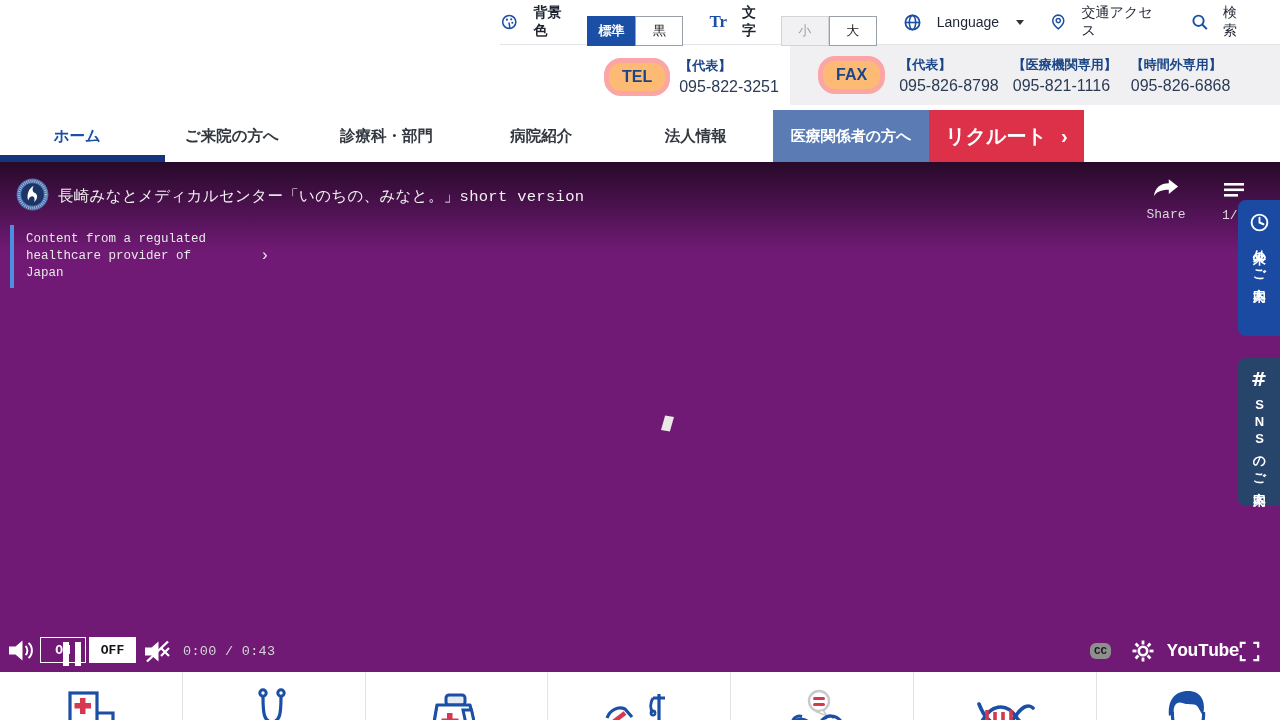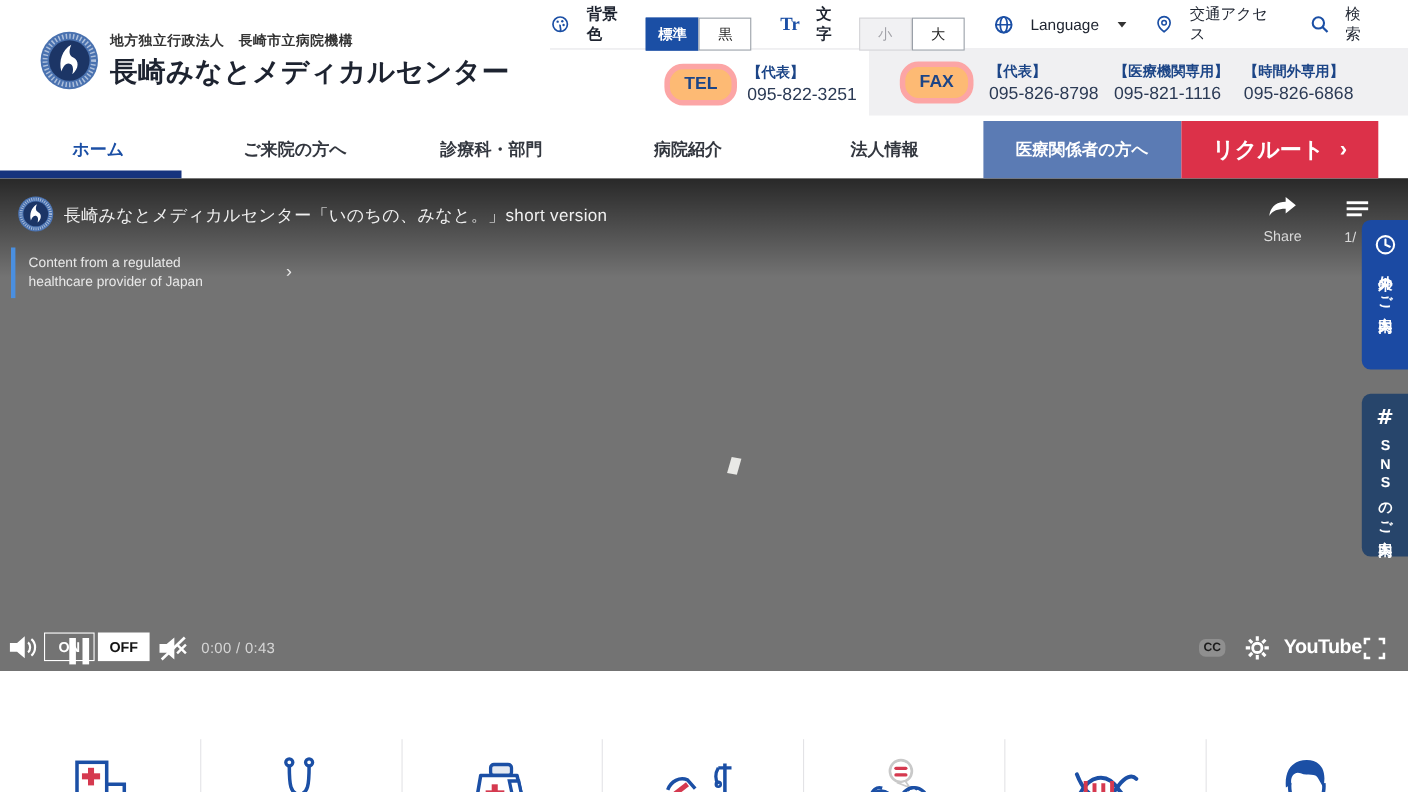--- a/index.html
+++ b/index.html
@@ -31,33 +31,33 @@
   .pill { border:5px solid #fca5a5; border-radius:17px; color:#1c4587; font-weight:bold;
     font-size:16px; padding:5px 13px; background:#fdba74; }
   .ph-label { font-size:13px; font-weight:bold; color:#1c4587; }
   .ph-num { font-size:16px; color:#2b3a55; margin-top:3px; }
 
   .fax-block { position:absolute; left:790px; top:45px; width:490px; height:60px; background:#f0f0f2;
     display:flex; align-items:center; gap:14px; padding-left:28px; z-index:4; }
   .fax-item { display:flex; flex-direction:column; }
 
   
-  .nav { position:absolute; top:110px; left:0; width:1253px; height:52px; display:flex; z-index:4; background:#fff; }
+  .nav { position:absolute; top:110px; left:0; width:1084px; height:52px; display:flex; z-index:4; background:#fff; }
   .nav-item { width:182.5px; display:flex; align-items:center; justify-content:center;
     font-size:15.5px; font-weight:bold; color:#33373f; cursor:pointer; position:relative; }
   .nav-item.active { color:#1b4fa5; }
   .nav-item.active .underline { position:absolute; left:0; bottom:0; width:165px; height:7px; background:#16337e; }
   .nav-medical { width:184px; background:#5b7bb4; color:#fff; font-size:15px; font-weight:bold;
     display:flex; align-items:center; justify-content:center; cursor:pointer; }
   .nav-recruit { width:183px; background:#dc3149; color:#fff; font-size:20px; font-weight:bold;
     display:flex; align-items:center; justify-content:center; gap:14px; cursor:pointer; }
   .nav-recruit .arr { font-size:20px; font-weight:bold; }
 
   
-  .video { position:absolute; top:162px; left:0; width:1280px; height:448px; background:#737373; overflow:hidden; }
+  .video { position:absolute; top:162px; left:0; width:1280px; height:510px; background:#701a75; overflow:hidden;font-family:Liberation Mono, monospace; }
   .vid-grad { position:absolute; top:0; left:0; width:100%; height:90px;
     background:linear-gradient(to bottom, rgba(0,0,0,.65), rgba(0,0,0,0)); }
   .vid-avatar { position:absolute; top:16px; left:16px; width:33px; height:33px; border-radius:50%; overflow:hidden; }
   .vid-title { position:absolute; top:24px; left:58px; font-size:15.5px; color:#f1f1f1; letter-spacing:.3px; }
   .share { position:absolute; top:16px; left:1144px; width:44px; text-align:center; cursor:pointer; }
   .share-label { color:#d9d9d9; font-size:13px; margin-top:5px; }
   .playlist { position:absolute; top:20px; left:1224px; cursor:pointer; }
   .playlist-count { position:absolute; top:46px; left:1222px; color:#d9d9d9; font-size:13px; width:16px; overflow:hidden; }
   .notice { position:absolute; top:63px; left:10px; width:278px; border-left:4px solid #4a8fe0;
     padding:6px 0 6px 12px; display:flex; align-items:center; cursor:pointer; }
@@ -147,32 +147,20 @@
     </div>
     <div class="tb-group">
       <svg width="18" height="18" viewBox="0 0 22 22">
         <circle cx="9.5" cy="9.5" r="6.5" fill="none" stroke="#1b4fa5" stroke-width="2.4"></circle>
         <line x1="14.5" y1="14.5" x2="20" y2="20" stroke="#1b4fa5" stroke-width="2.6"></line>
       </svg>
       <span>検索</span>
     </div>
   </div>
 
-  <div class="logo-wrap">
-    <svg width="54" height="54" viewBox="0 0 60 60">
-      <circle cx="30" cy="30" r="29" fill="#4a72b0"></circle>
-      <circle cx="30" cy="30" r="24.5" fill="none" stroke="#ffffff" stroke-opacity="0.55" stroke-width="5" stroke-dasharray="1.5 2.2"></circle>
-      <circle cx="30" cy="30" r="20.5" fill="#1c3566"></circle>
-      <path d="M22 41 C19 30 23 19 32 14 C29 21 30 25 34 27 C40 30 40 38 33 44 C35 37 33 33 29 33 C25.5 33 23.5 37 22 41 Z" fill="#fff"></path>
-    </svg>
-    <div>
-      <div class="org-small">地方独立行政法人　長崎市立病院機構</div>
-      <div class="org-name">長崎みなとメディカルセンター</div>
-    </div>
-  </div>
 
   <div class="tel-block">
     <span class="pill">TEL</span>
     <span>
       <div class="ph-label">【代表】</div>
       <div class="ph-num">095-822-3251</div>
     </span>
   </div>
 
   <div class="fax-block">

